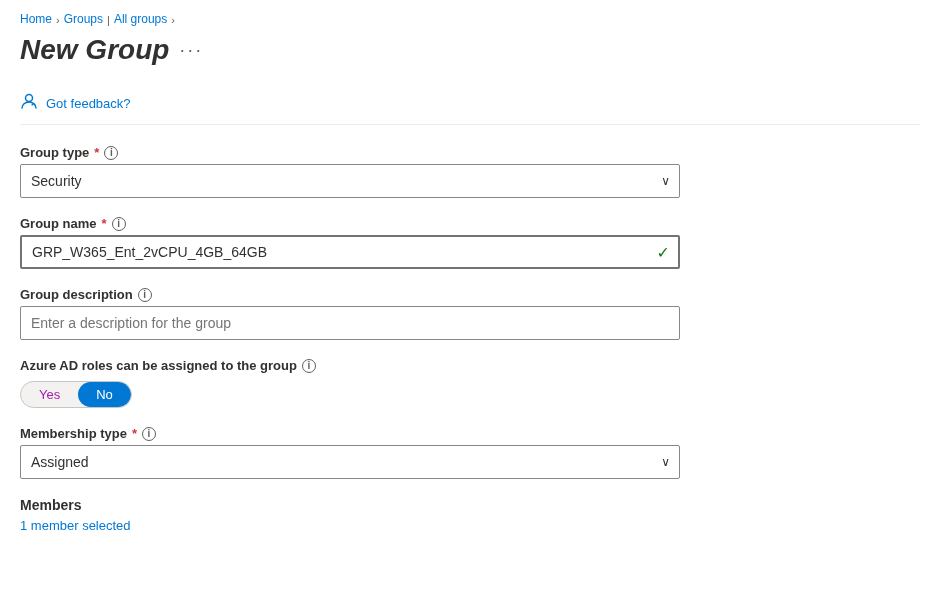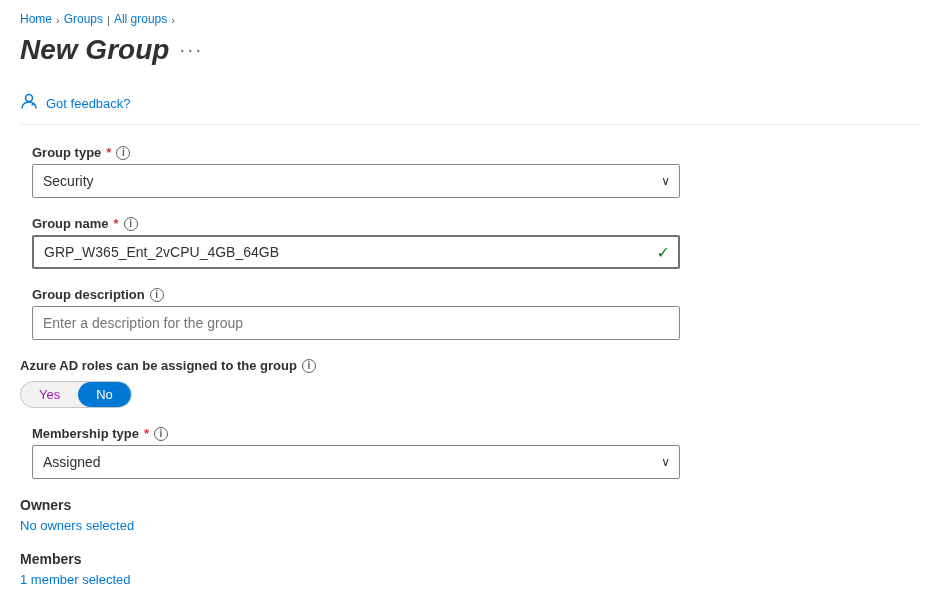--- a/index.html
+++ b/index.html
@@ -62,21 +62,20 @@
     }
     .feedback-icon {
       font-size: 16px;
       color: #0078d4;
     }
     .form-section {
       max-width: 660px;
     }
     .field-group {
       margin-bottom: 18px;
-      margin-left: 12px;
     }
     .field-label {
       font-size: 13px;
       font-weight: 600;
       color: #323130;
       margin-bottom: 4px;
       display: flex;
       align-items: center;
       gap: 5px;
     }
@@ -295,24 +294,20 @@
       <div class="select-wrapper">
         <select class="field-select">
           <option>Assigned</option>
           <option>Dynamic User</option>
           <option>Dynamic Device</option>
         </select>
         <span class="select-chevron">∨</span>
       </div>
     </div>
 
-    <div class="owners-section">
-      <div class="section-title">Owners</div>
-      <a class="section-link">No owners selected</a>
-    </div>
 
     <div class="members-section">
       <div class="section-title">Members</div>
       <a class="section-link">1 member selected</a>
     </div>
 
   </div>
 </div>
 
 </body></html>

